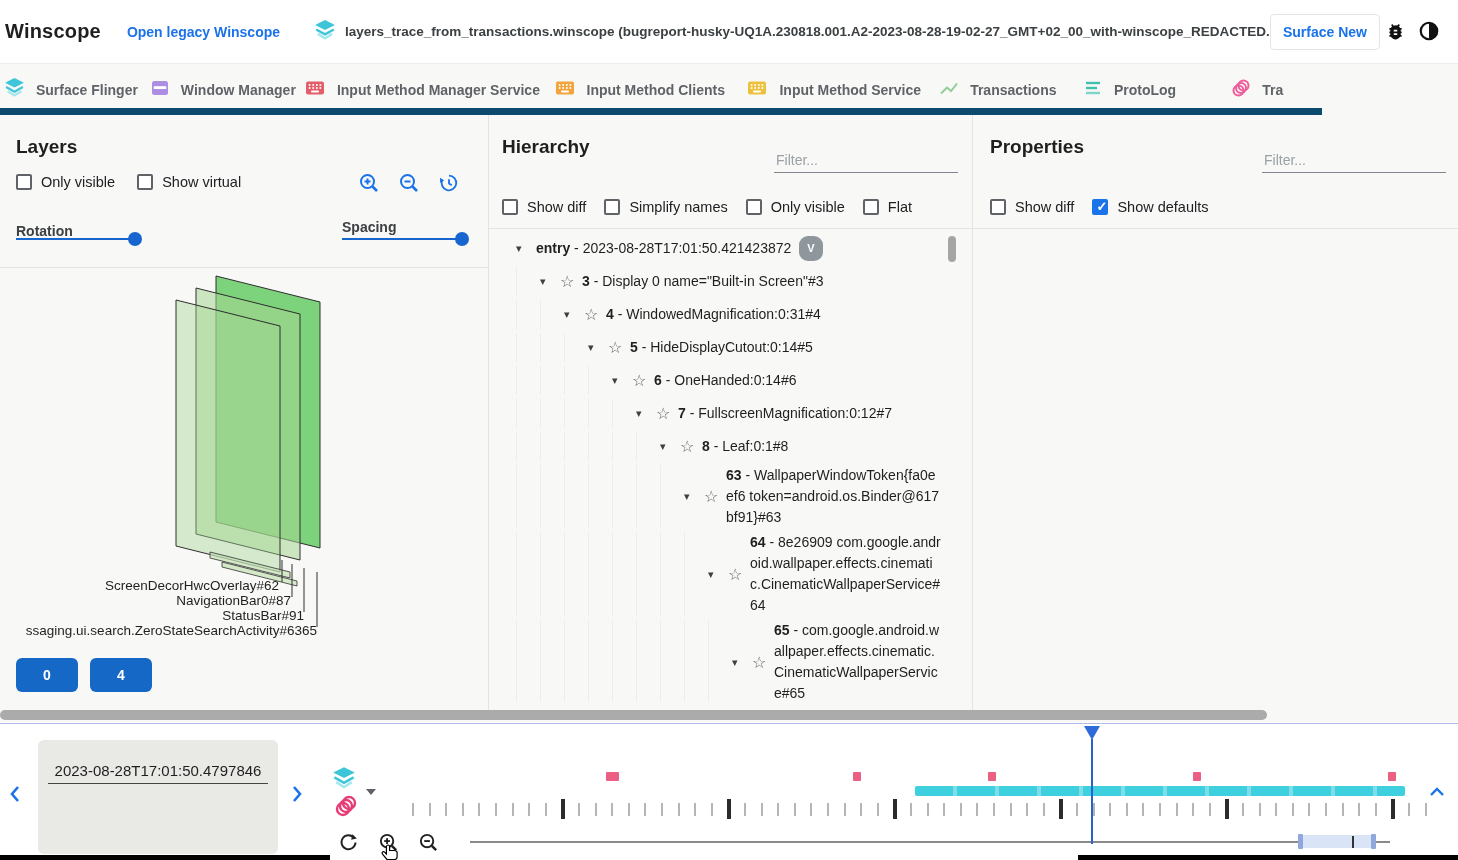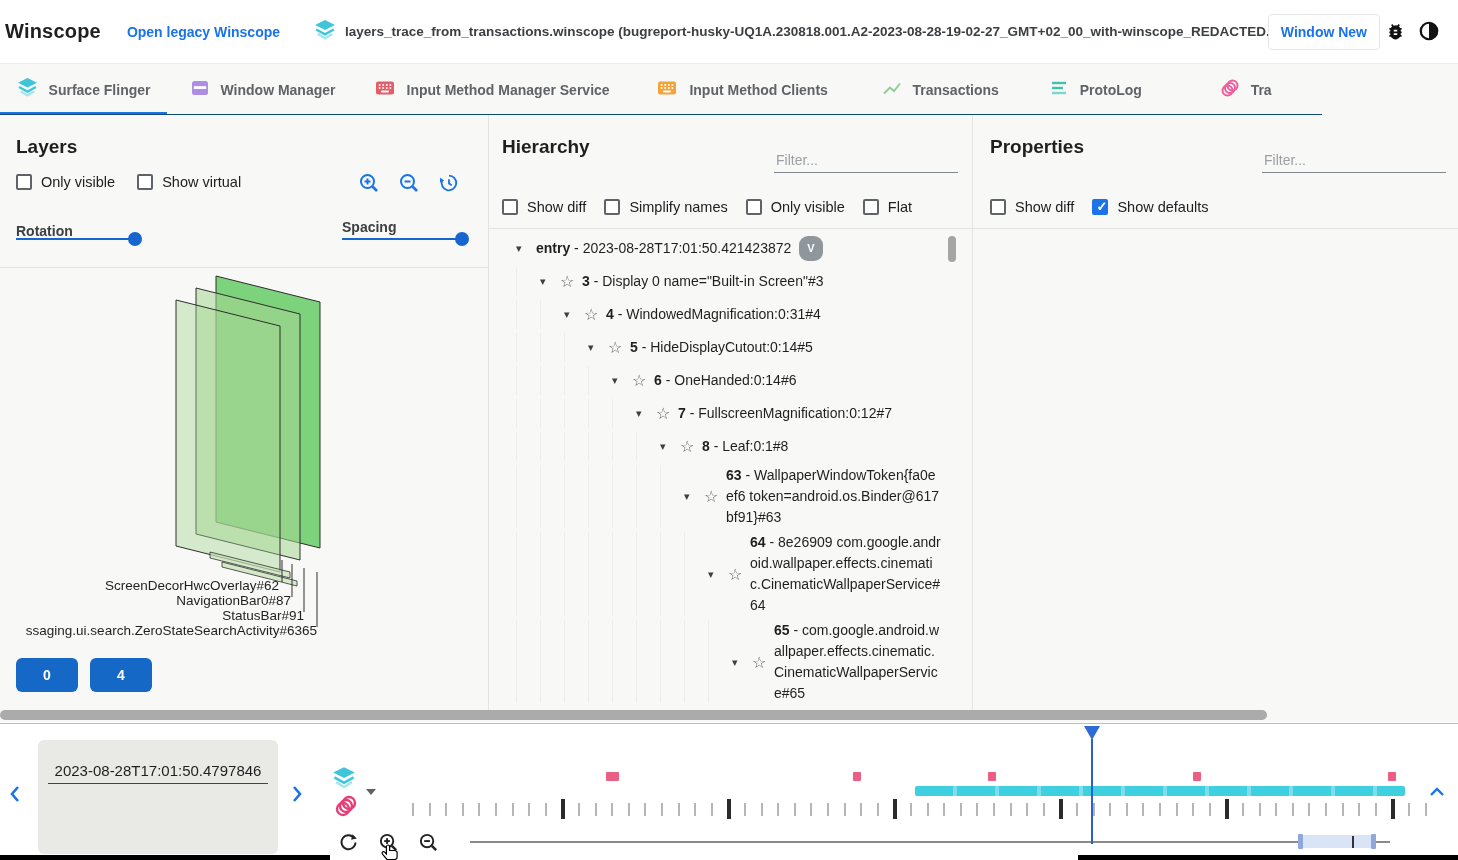--- a/index.html
+++ b/index.html
@@ -14,21 +14,21 @@
   .legacy-link { color:#1a73e8; font-size:14px; font-weight:bold; margin-left:26px; cursor:pointer; }
   .file-chip { display:flex; align-items:center; margin-left:34px; gap:9px; }
   .file-name { font-size:13.5px; font-weight:bold; color:#3c4043; white-space:nowrap; }
   .upload-btn { position:absolute; right:78px; top:14px; height:36px; padding:0 12px; background:#fff;
                 border:1px solid #e4e4e2; border-radius:4px; color:#1a73e8; font-weight:bold; font-size:14px;
                 display:flex; align-items:center; cursor:pointer; }
   .icon-btn { background:none; border:none; cursor:pointer; display:flex; align-items:center; justify-content:center; }
 
   
   .tabs { position:absolute; top:64px; left:0; width:1322px; height:51px; display:flex;
-          border-bottom:1px solid #0c4a6e; overflow:hidden; }
+          border-bottom:7px solid #0c4a6e; overflow:hidden; }
   .tab { display:flex; align-items:center; justify-content:center; gap:11px; height:100%；
          flex:0 0 auto; cursor:pointer; position:relative; }
   .tab { height:51px; }
   .tab-label { font-size:14px; color:#5f6368; font-weight:bold; white-space:nowrap; }
   .tab.active::after { content:""; position:absolute; left:0; bottom:0; width:100%; height:3px; background:#1a73e8; }
 
   
   .content { position:absolute; top:115px; left:0; width:1458px; height:595px; }
   .vdiv { position:absolute; top:115px; width:1px; height:595px; background:#e3e3e1; z-index:2; }
   .panel-title { font-size:19px; font-weight:bold; color:#1f1f1f; }
@@ -95,21 +95,21 @@
   <div class="file-chip">
     <span>
       <svg width="22" height="22" viewBox="0 0 20 20">
           <polygon points="10,1 19,5.5 10,10 1,5.5" fill="#3EC6D8"></polygon>
           <polyline points="2,9.5 10,14 18,9.5" fill="none" stroke="#3EC6D8" stroke-width="2.2"></polyline>
           <polyline points="3.5,13.5 10,17.5 16.5,13.5" fill="none" stroke="#A6E6EF" stroke-width="2.2"></polyline>
         </svg>
     </span>
     <span class="file-name">layers_trace_from_transactions.winscope (bugreport-husky-UQ1A.230818.001.A2-2023-08-28-19-02-27_GMT+02_00_with-winscope_REDACTED.zip)</span>
   </div>
-  <button class="upload-btn">Window New</button>
+  <button class="upload-btn">Surface New</button>
   <button class="icon-btn abs" style="right:52px; top:21px;">
     <span>
       <svg width="21" height="21" viewBox="0 0 24 24" fill="#111">
           <path d="M19 8h-1.8a6 6 0 0 0-1.4-1.9l1.3-1.3-1.4-1.4-1.8 1.8A5.7 5.7 0 0 0 12 5c-.7 0-1.3.1-1.9.3L8.3 3.4 6.9 4.8l1.3 1.3A6 6 0 0 0 6.8 8H5v2h1.2c-.1.3-.2.7-.2 1v1H5v2h1v1c0 .3.1.7.2 1H5v2h1.8c1 1.7 3 3 5.2 3s4.2-1.3 5.2-3H19v-2h-1.2c.1-.3.2-.7.2-1v-1h1v-2h-1v-1c0-.3-.1-.7-.2-1H19V8zm-5 8h-4v-2h4v2zm0-4h-4v-2h4v2z"></path>
         </svg>
     </span>
   </button>
   <button class="icon-btn abs" style="right:18px; top:20px;">
     <span>
       <svg width="22" height="22" viewBox="0 0 24 24">
@@ -162,20 +162,37 @@
             <circle cx="11.8" cy="7" r="1"></circle>
             <circle cx="15.4" cy="7" r="1"></circle>
             <circle cx="4.6" cy="10" r="1"></circle>
             <circle cx="8.2" cy="10" r="1"></circle>
             <circle cx="11.8" cy="10" r="1"></circle>
             <circle cx="15.4" cy="10" r="1"></circle>
             <rect x="6" y="12.6" width="8" height="1.8" rx="0.9"></rect>
           </g>
         </svg></span>
       <span class="tab-label">Input Method Clients</span>
+    </div>
+    <div class="tab" style="width: 235px;">
+      <span><svg width="22" height="20" viewBox="0 0 20 20">
+          <rect x="1" y="3.5" width="18" height="13" rx="2" fill="#EEC13D"></rect>
+          <g fill="#fff">
+            <circle cx="4.6" cy="7" r="1"></circle>
+            <circle cx="8.2" cy="7" r="1"></circle>
+            <circle cx="11.8" cy="7" r="1"></circle>
+            <circle cx="15.4" cy="7" r="1"></circle>
+            <circle cx="4.6" cy="10" r="1"></circle>
+            <circle cx="8.2" cy="10" r="1"></circle>
+            <circle cx="11.8" cy="10" r="1"></circle>
+            <circle cx="15.4" cy="10" r="1"></circle>
+            <rect x="6" y="12.6" width="8" height="1.8" rx="0.9"></rect>
+          </g>
+        </svg></span>
+      <span class="tab-label">Input Method Service</span>
     </div>
     <div class="tab" style="width: 170px;">
       <span><svg width="20" height="20" viewBox="0 0 20 20">
           <polyline points="2,15.5 8,9.5 12,13 18,5.5" fill="none" stroke="#93CC9B" stroke-width="2"></polyline>
         </svg></span>
       <span class="tab-label">Transactions</span>
     </div>
     <div class="tab" style="width: 155px;">
       <span><svg width="20" height="20" viewBox="0 0 20 20" stroke-width="2.4">
           <line x1="3" y1="5" x2="17" y2="5" stroke="#41C0AE"></line>

